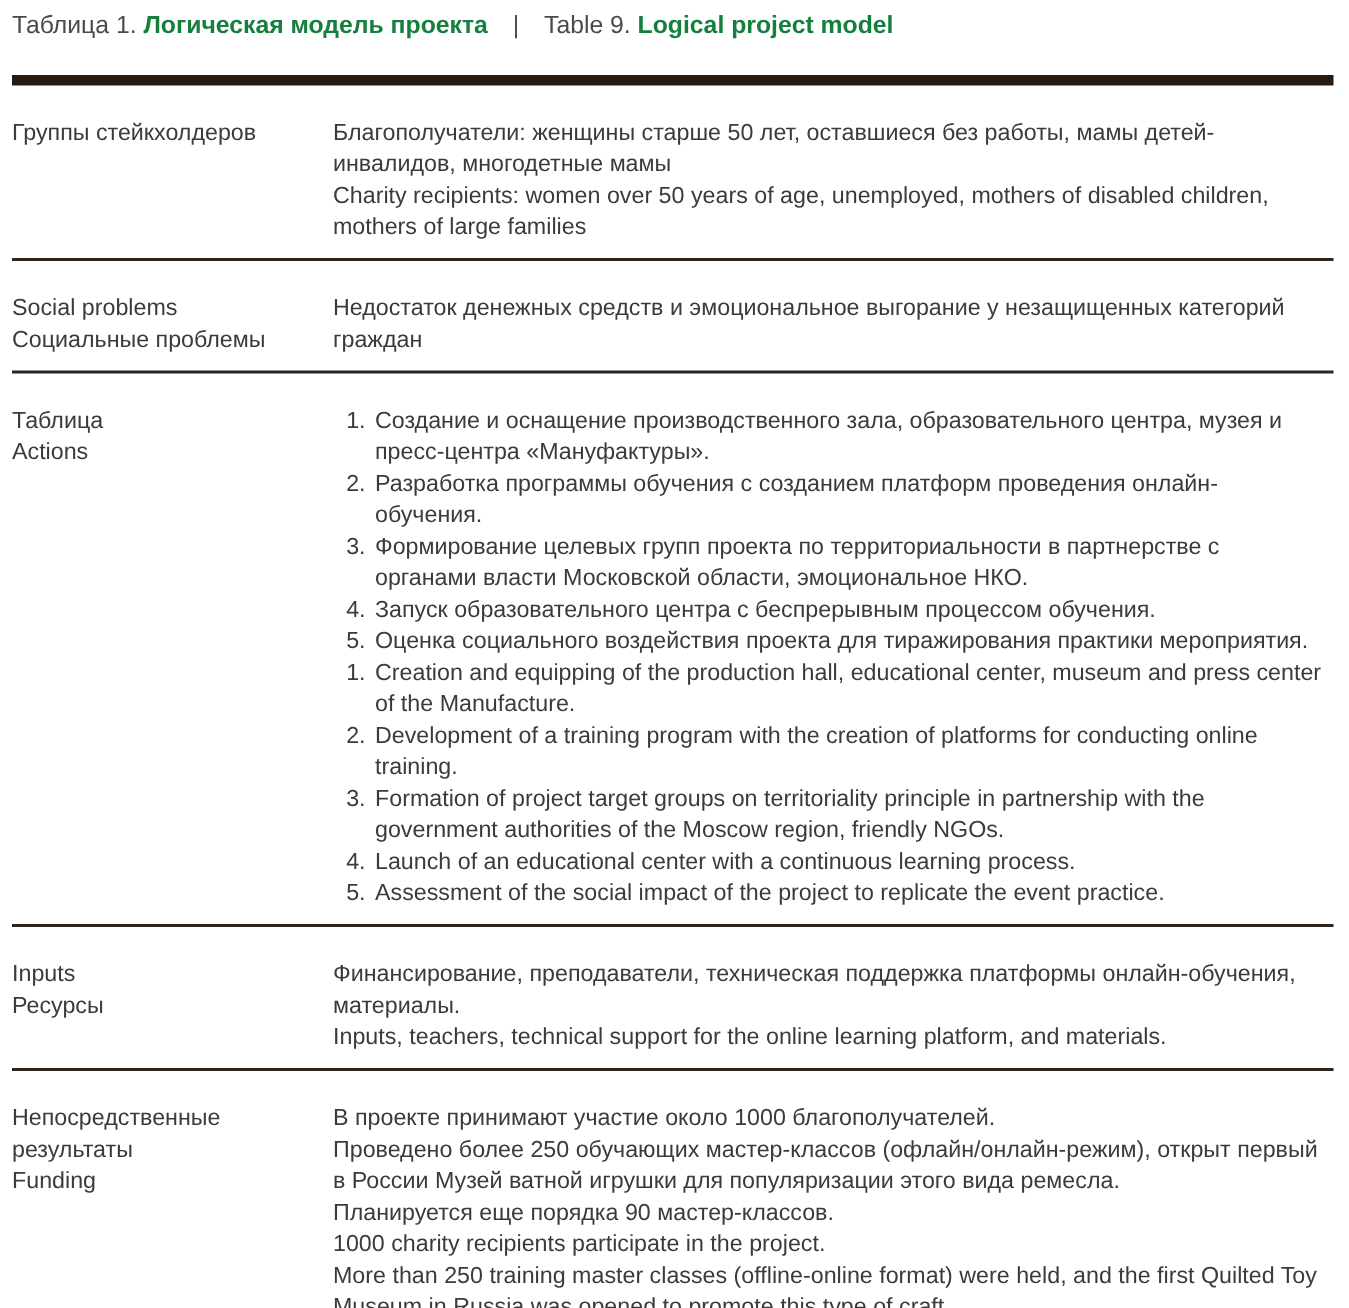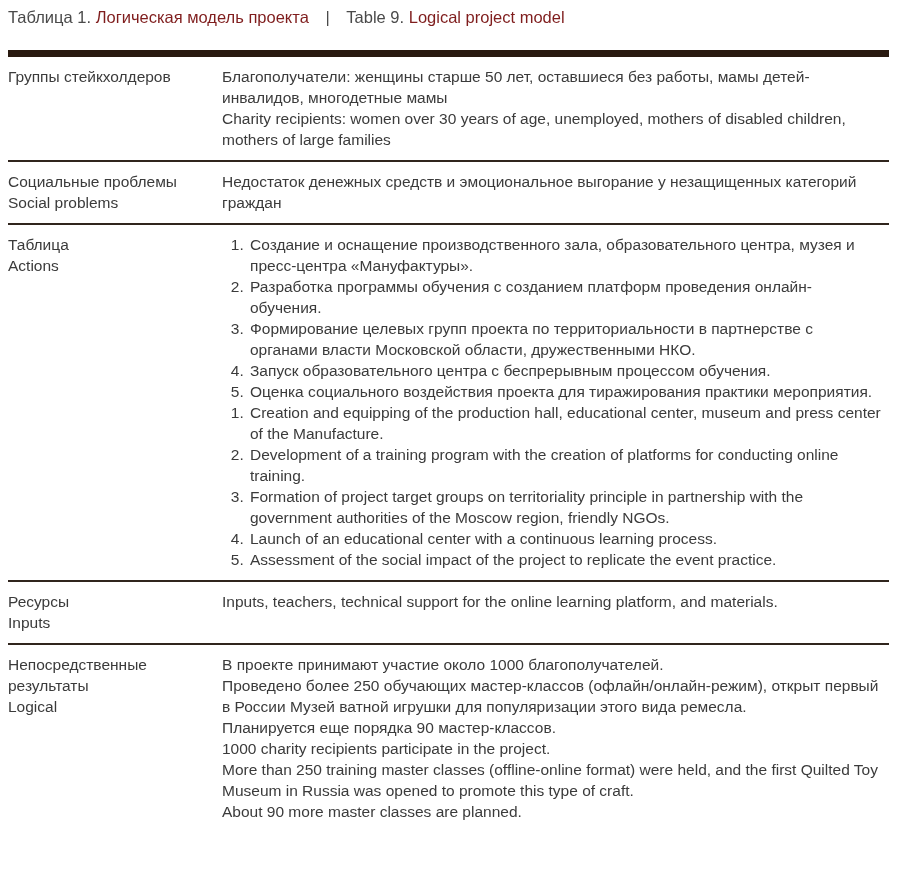--- a/index.html
+++ b/index.html
@@ -20,43 +20,43 @@
     width: 899px;
   }
   
   .caption {
     font-size: 16.5px;
     line-height: 22px;
     color: #4a4a4a;
     white-space: nowrap;
   }
   .caption b {
-    font-weight: 400;
-    color: #7f1d1d;
+    font-weight: 700;
+    color: #15803d;
   }
   .caption .divider {
     display: inline-block;
     margin: 0 12px;
     color: #4a4a4a;
   }
   
   .thick-rule {
     height: 7px;
     background: #291a10;
     margin-top: 22px;
     border: none;
   }
   
   .ltable {
     width: 100%;
   }
   .lrow {
     display: flex;
     align-items: flex-start;
-    padding: 9px 0 10px 0;
+    padding: 21px 0 10px 0;
     border-bottom: 2px solid #30251d;
   }
   .lrow:last-child {
     border-bottom: none;
   }
   .lrow .rlabel {
     width: 214px;
     flex: 0 0 214px;
     font-size: 15.5px;
     line-height: 21px;
@@ -98,71 +98,72 @@
   <div class="thick-rule"></div>
 
   <div class="ltable">
 
     <div class="lrow">
       <div class="rlabel">
         <div>Группы стейкхолдеров</div>
       </div>
       <div class="rcontent">
         <p>Благополучатели: женщины старше 50 лет, оставшиеся без работы, мамы детей-инвалидов, многодетные мамы</p>
-        <p>Charity recipients: women over 30 years of age, unemployed, mothers of disabled children, mothers of large families</p>
+        <p>Charity recipients: women over 50 years of age, unemployed, mothers of disabled children, mothers of large families</p>
       </div>
     </div>
 
     <div class="lrow">
       <div class="rlabel">
+        <div>Social problems</div>
         <div>Социальные проблемы</div>
-        <div>Social problems</div>
       </div>
       <div class="rcontent">
         <p>Недостаток денежных средств и эмоциональное выгорание у незащищенных категорий граждан</p>
       </div>
     </div>
 
     <div class="lrow">
       <div class="rlabel">
         <div>Таблица</div>
         <div>Actions</div>
       </div>
       <div class="rcontent">
         <ol>
           <li>Создание и оснащение производственного зала, образовательного центра, музея и пресс-центра «Мануфактуры».</li>
           <li>Разработка программы обучения с созданием платформ проведения онлайн-обучения.</li>
-          <li>Формирование целевых групп проекта по территориальности в партнерстве с органами власти Московской области, дружественными НКО.</li>
+          <li>Формирование целевых групп проекта по территориальности в партнерстве с органами власти Московской области, эмоциональное НКО.</li>
           <li>Запуск образовательного центра с беспрерывным процессом обучения.</li>
           <li>Оценка социального воздействия проекта для тиражирования практики мероприятия.</li>
         </ol>
         <ol>
           <li>Creation and equipping of the production hall, educational center, museum and press center of the Manufacture.</li>
           <li>Development of a training program with the creation of platforms for conducting online training.</li>
           <li>Formation of project target groups on territoriality principle in partnership with the government authorities of the Moscow region, friendly NGOs.</li>
           <li>Launch of an educational center with a continuous learning process.</li>
           <li>Assessment of the social impact of the project to replicate the event practice.</li>
         </ol>
       </div>
     </div>
 
     <div class="lrow">
       <div class="rlabel">
+        <div>Inputs</div>
         <div>Ресурсы</div>
-        <div>Inputs</div>
       </div>
       <div class="rcontent">
+        <p>Финансирование, преподаватели, техническая поддержка платформы онлайн-обучения, материалы.</p>
         <p>Inputs, teachers, technical support for the online learning platform, and materials.</p>
       </div>
     </div>
 
     <div class="lrow">
       <div class="rlabel">
         <div>Непосредственные результаты</div>
-        <div>Logical</div>
+        <div>Funding</div>
       </div>
       <div class="rcontent">
         <p>В проекте принимают участие около 1000 благополучателей.</p>
         <p>Проведено более 250 обучающих мастер-классов (офлайн/онлайн-режим), открыт первый в России Музей ватной игрушки для популяризации этого вида ремесла.</p>
         <p>Планируется еще порядка 90 мастер-классов.</p>
         <p>1000 charity recipients participate in the project.</p>
         <p>More than 250 training master classes (offline-online format) were held, and the first Quilted Toy Museum in Russia was opened to promote this type of craft.</p>
         <p>About 90 more master classes are planned.</p>
       </div>
     </div>

